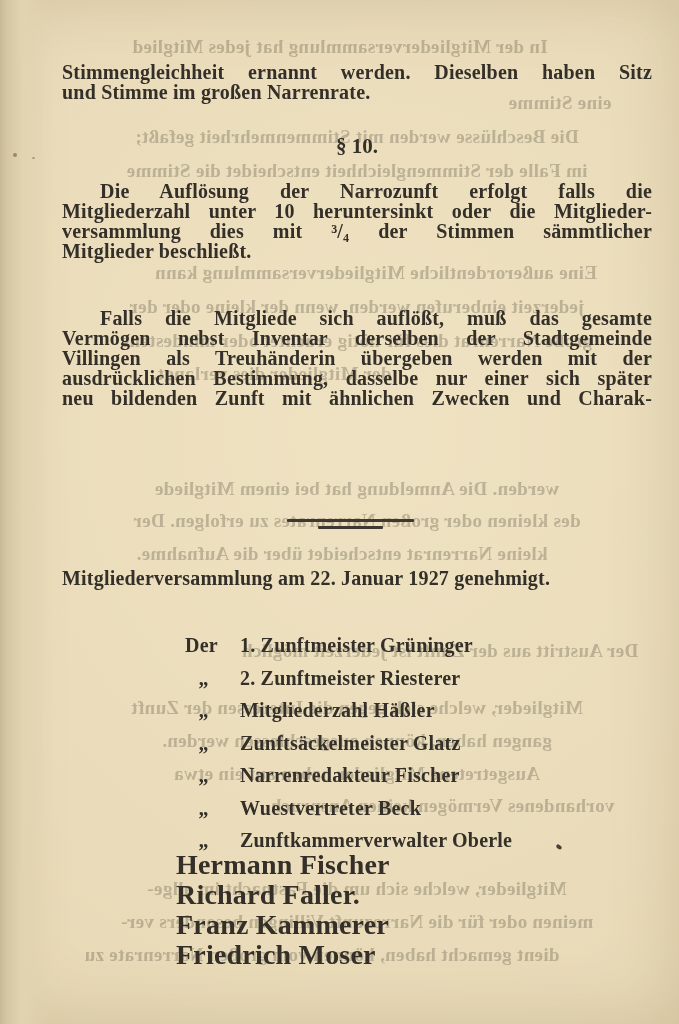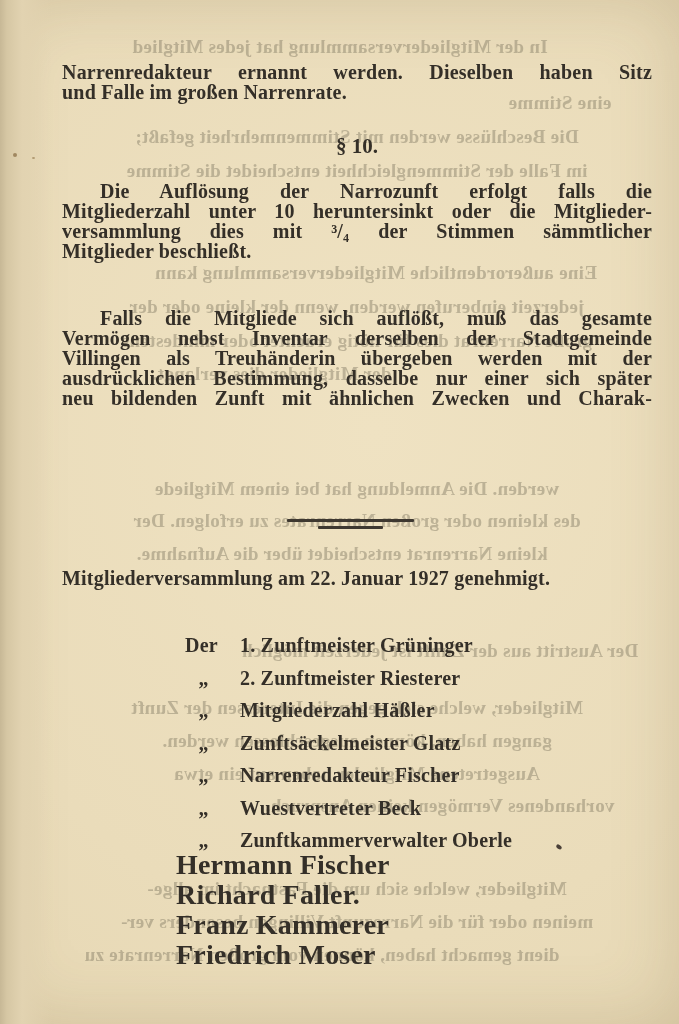--- a/index.html
+++ b/index.html
@@ -86,22 +86,22 @@
   <div class="bt" style="top:640px;left:230px;width:420px">Der Austritt aus der Zunft ist jederzeit möglich</div>
   <div class="bt" style="top:697px;left:62px;width:590px">Mitglieder, welche sich gegen die Interessen der Zunft</div>
   <div class="bt" style="top:730px;left:62px;width:590px">gangen haben, können ausgeschlossen werden.</div>
   <div class="bt" style="top:763px;left:62px;width:590px">Ausgetretene Mitglieder haben auf ein etwa</div>
   <div class="bt" style="top:795px;left:230px;width:420px">vorhandenes Vermögen keinen Anspruch.</div>
   <div class="bt" style="top:878px;left:62px;width:590px">Mitglieder, welche sich um die Fastnacht im allge-</div>
   <div class="bt" style="top:911px;left:62px;width:590px">meinen oder für die Narrozunft Villingen besonders ver-</div>
   <div class="bt" style="top:944px;left:62px;width:520px">dient gemacht haben, können vom großen Narrenrate zu</div>
 
   <div class="para lh33" style="top:56px">
-    <div class="line">Narrenredakteur ernannt werden.  Dieselben haben Sitz</div>
-    <div class="line pl">und Falle im großen Narrenrate.</div>
+    <div class="line">Stimmengleichheit ernannt werden.  Dieselben haben Sitz</div>
+    <div class="line pl">und Stimme im großen Narrenrate.</div>
   </div>
 
   <div class="heading" style="top:134px">§ 10.</div>
 
   <div class="para lh33" style="top:175px">
     <div class="line ind">Die Auflösung der Narrozunft erfolgt falls die</div>
     <div class="line">Mitgliederzahl unter 10 heruntersinkt oder die Mitglieder-</div>
     <div class="line">versammlung dies mit ³/₄ der Stimmen sämmtlicher</div>
     <div class="line pl">Mitglieder beschließt.</div>
   </div>

